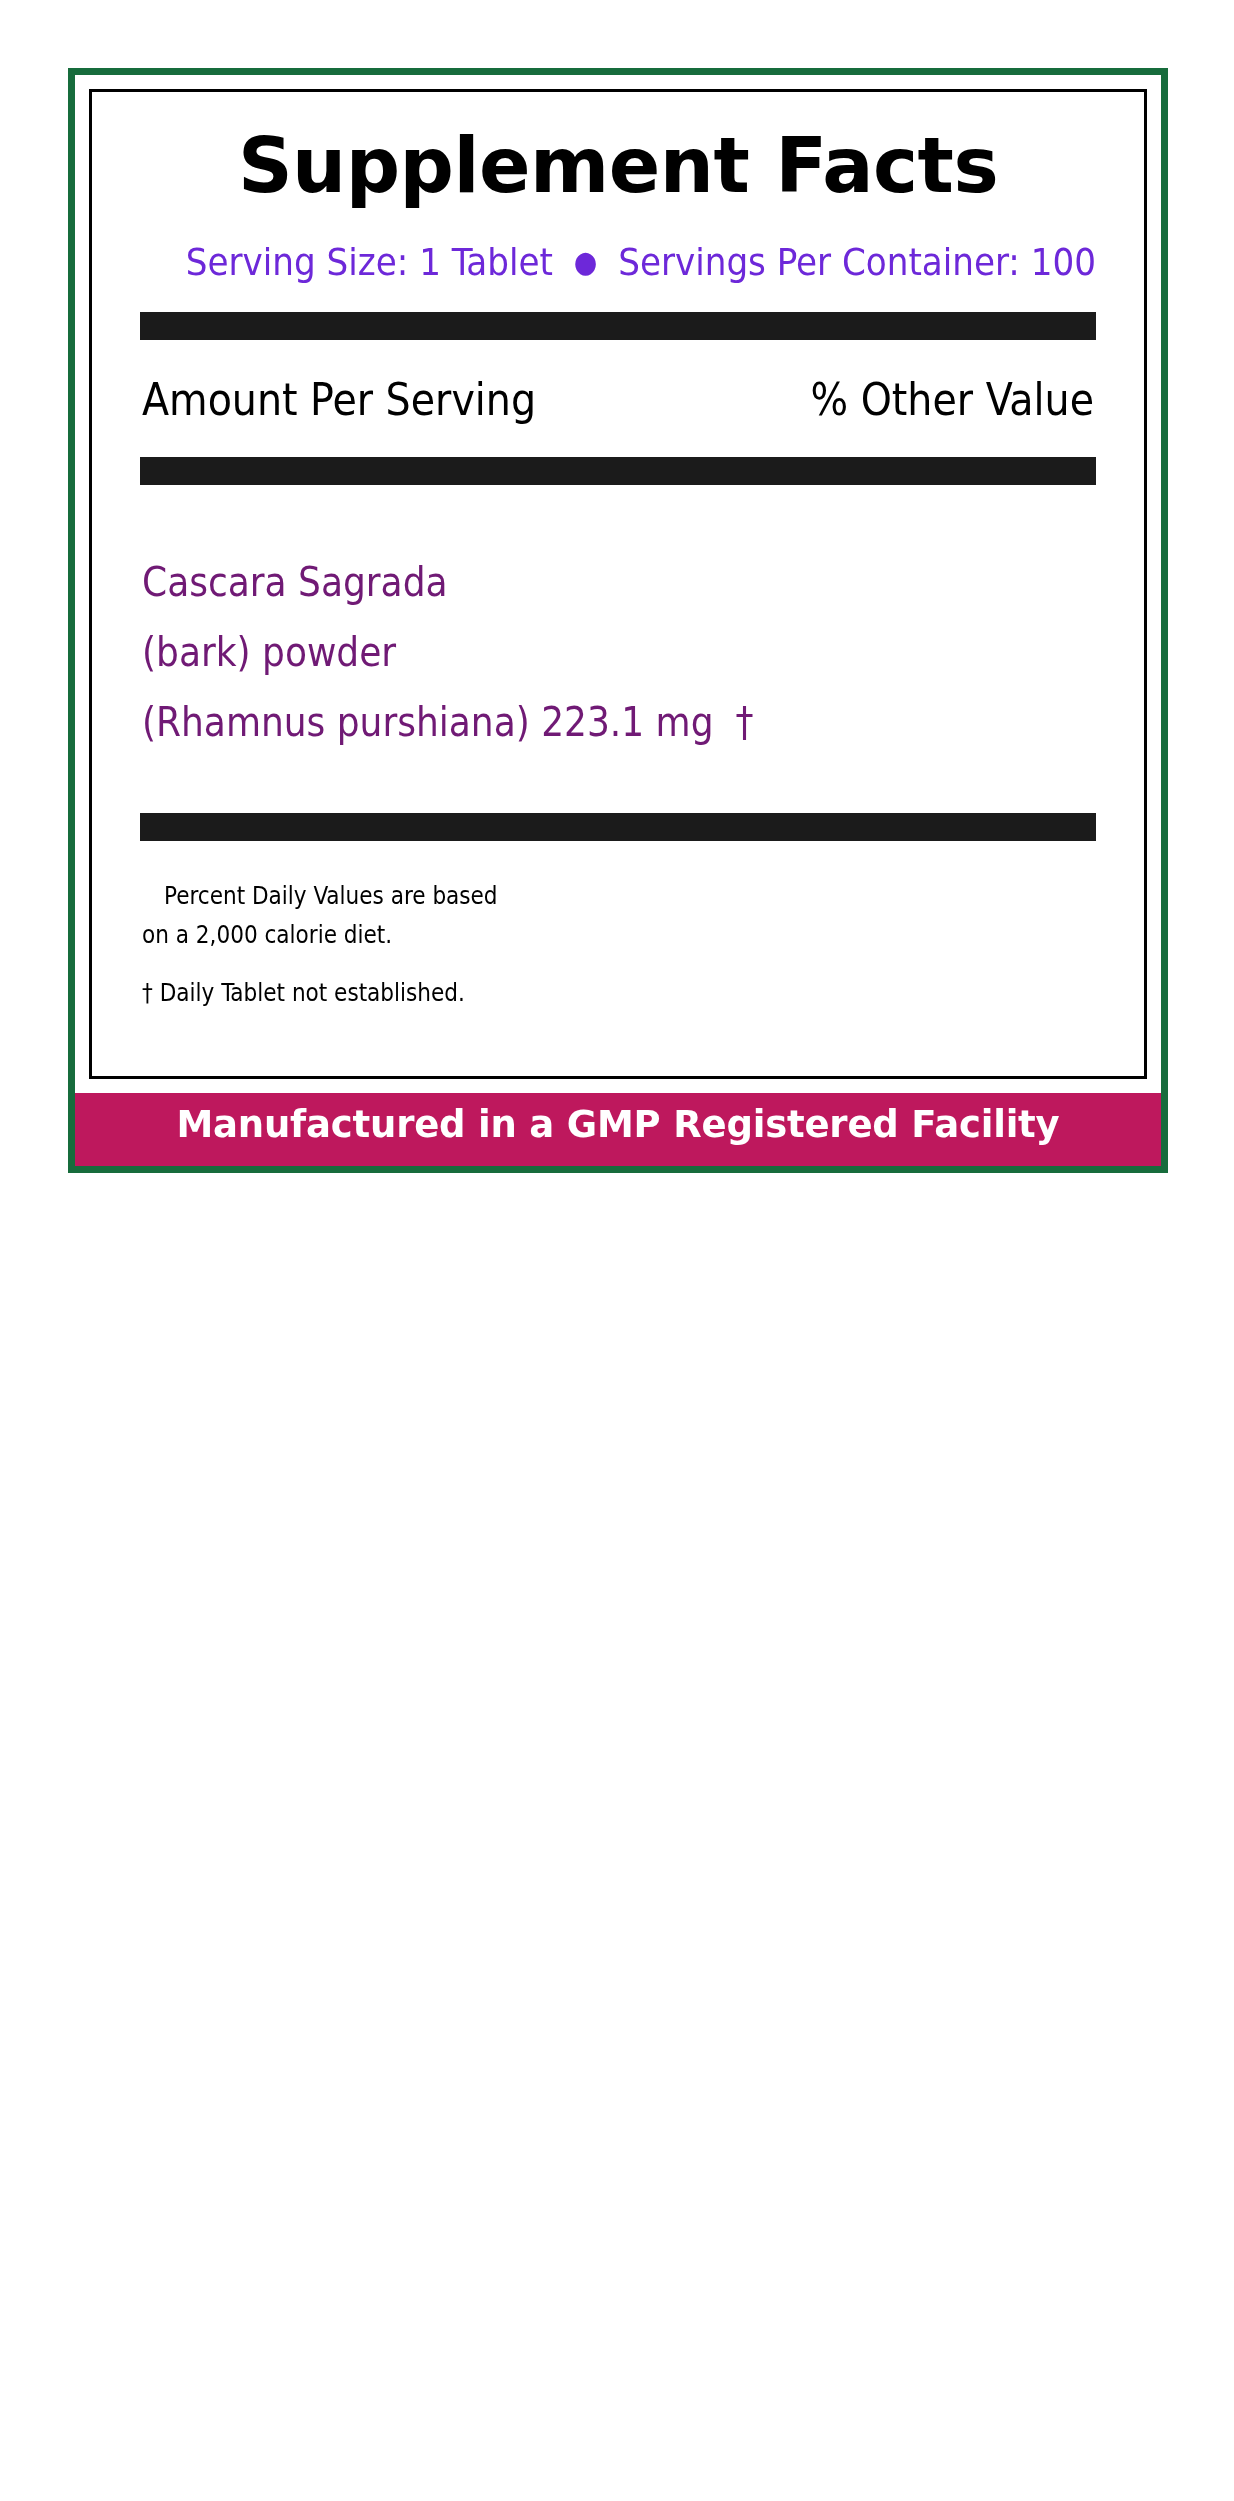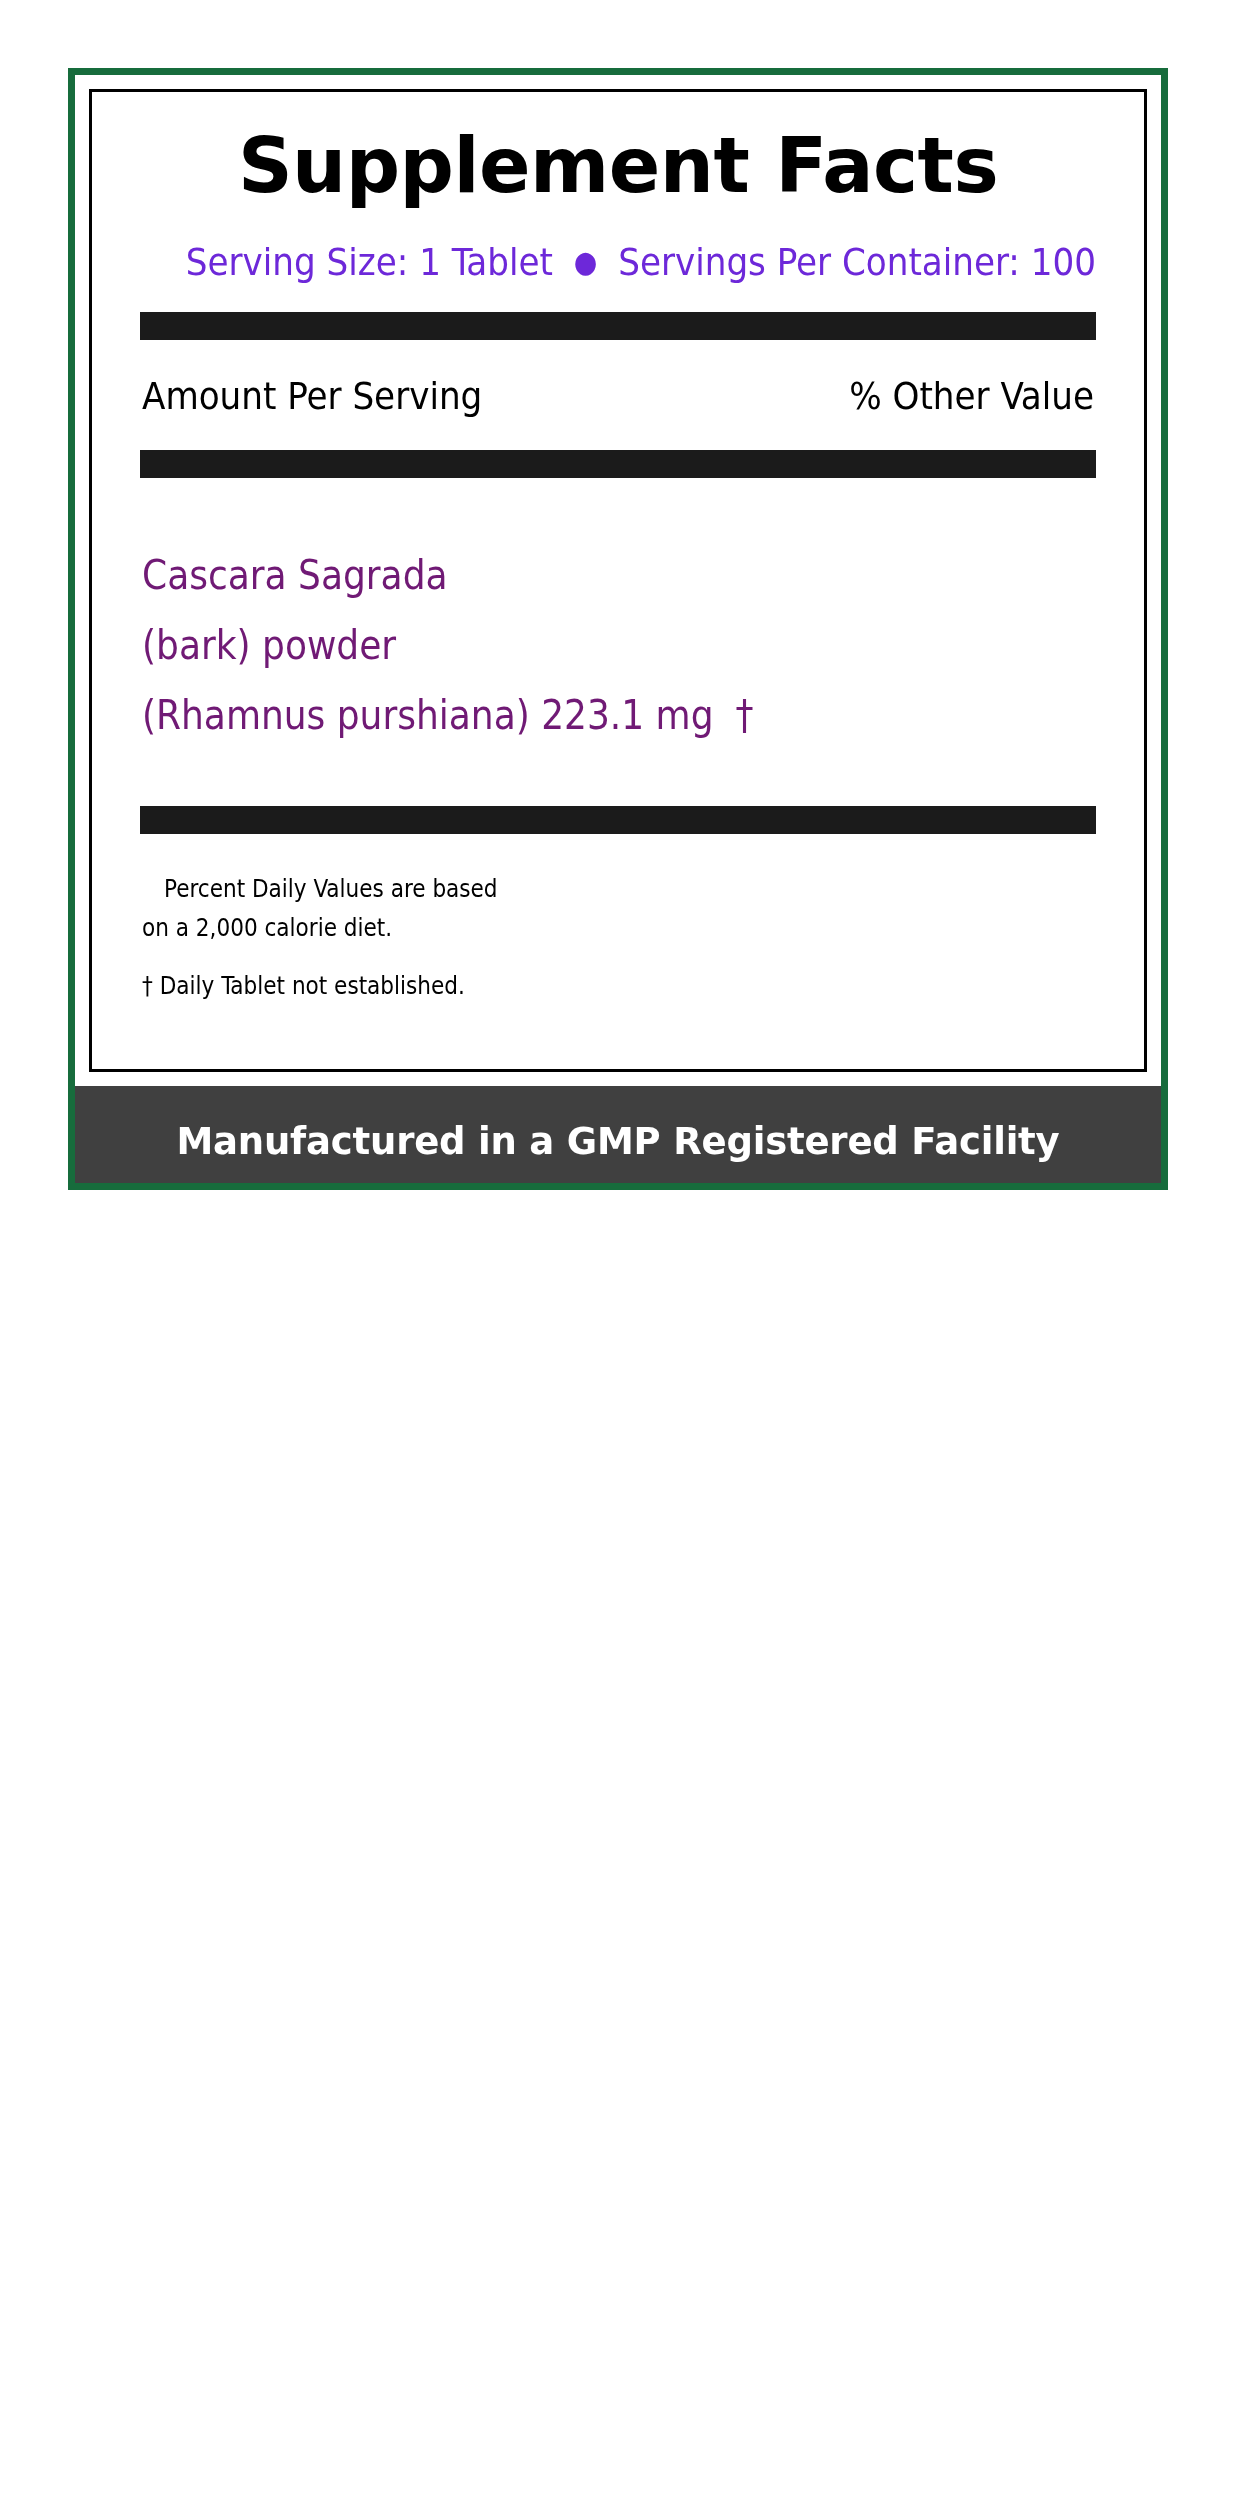--- a/index.html
+++ b/index.html
@@ -70,21 +70,21 @@
   .bar-thick {
     height: 28px;
     background: #1b1b1b;
     margin: 10px 0 10px 0;
   }
 
   .row-heads {
     display: flex;
     justify-content: space-between;
     align-items: baseline;
-    font-size: 38px;
+    font-size: 44px;
     color: #000000;
     padding: 24px 2px 22px 2px;
   }
 
   .nutrient-block {
     padding: 52px 2px 46px 2px;
     font-size: 40px;
     line-height: 1.75;
     color: #701a75;
   }
@@ -105,27 +105,27 @@
   .footnotes p {
     margin: 0 0 18px 0;
   }
   .footnotes .indent {
     display: inline-block;
     width: 22px;
   }
 
   
   .gmp-band {
-    background: #404040;
+    background: #be185d;
     color: #ffffff;
     font-family: "DejaVu Sans", "Liberation Sans", sans-serif;
     font-weight: bold;
     font-size: 37px;
     text-align: center;
-    padding: 34px 0 20px 0;
+    padding: 10px 0 20px 0;
     letter-spacing: -0.2px;
     white-space: nowrap;
   }
 
   
   .other {
     position: absolute;
     left: 136px;
     top: 1965px;
     width: 990px;

